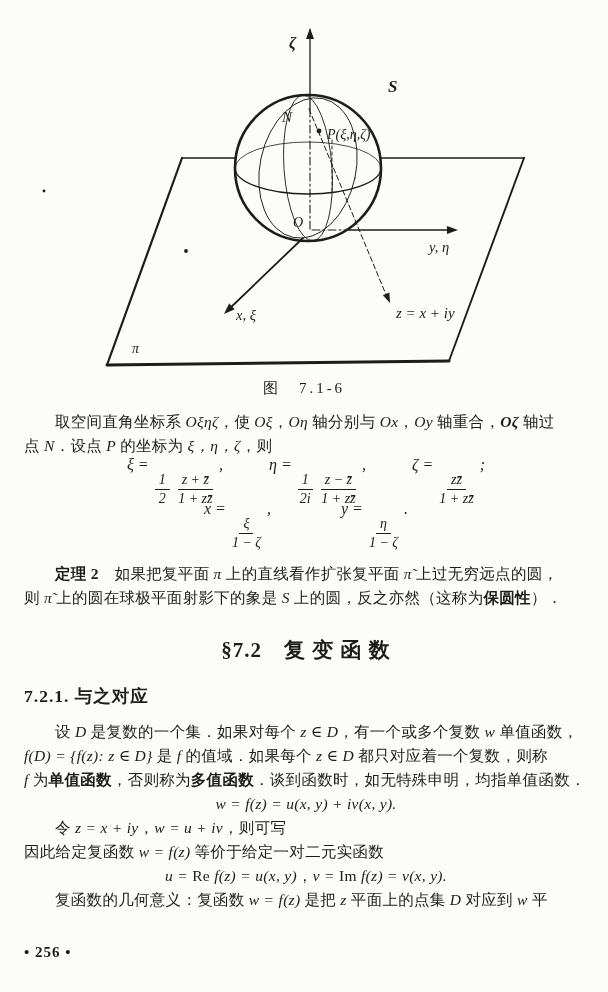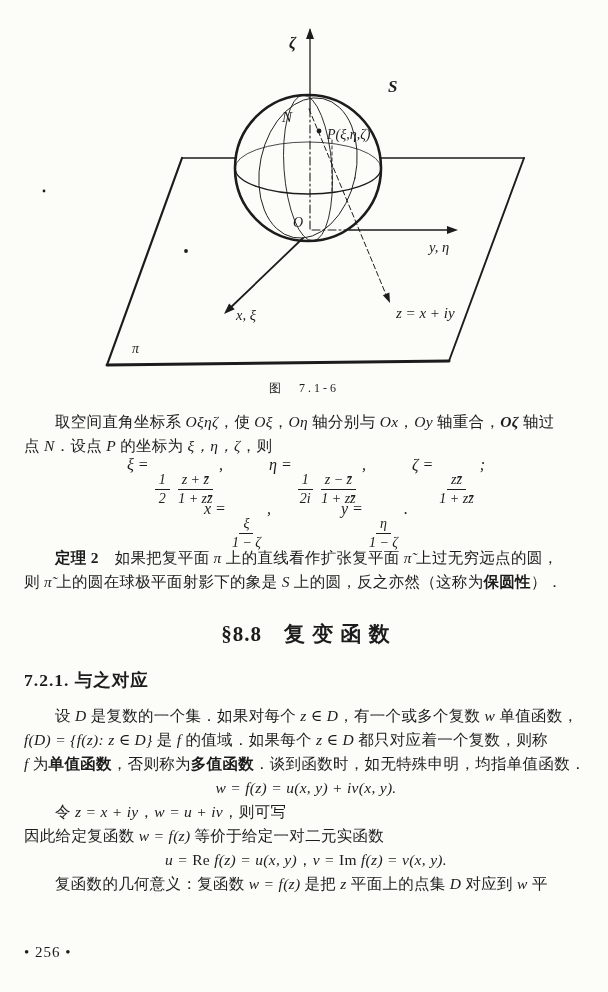--- a/index.html
+++ b/index.html
@@ -1,41 +1,41 @@
 <!DOCTYPE html>
 <html><head>
 <meta charset="utf-8">
 <style>
   html,body{margin:0;padding:0;background:#ffffff;}
   .page{
     position:relative;width:608px;height:992px;background:#fcfcf8;
     font-family:"Liberation Serif","DejaVu Serif",serif;color:#1c1c1c;overflow:hidden;
   }
   .fig{display:block;width:608px;height:378px;}
-  .caption{text-align:center;font-size:12px;letter-spacing:3px;height:20px;line-height:20px;}
+  .caption{text-align:center;font-size:15px;letter-spacing:3px;height:20px;line-height:20px;}
   .content{padding:0 20px 0 24px;}
   .para{margin-top:12px;}
-  .para.tight{margin-top:0;}
+  .para.tight{margin-top:16px;}
   .line{font-size:15.5px;line-height:24px;height:24px;white-space:nowrap;letter-spacing:0.3px;}
   .indent{text-indent:31px;}
   .center-line{text-align:center;white-space:nowrap;}
   .seg-i{font-style:italic;}
   .seg-b{font-weight:bold;}
   .seg-bi{font-weight:bold;font-style:italic;text-align:right;}
   .formula-row{display:flex;justify-content:center;align-items:center;gap:46px;height:46px;
     font-size:16px;font-style:italic;}
   .formula-row.row2{height:42px;gap:70px;}
   .formula{white-space:nowrap;}
   .frac{display:inline-flex;flex-direction:column;align-items:center;font-size:14px;
     line-height:1.1;vertical-align:-1.05em;margin:0 2px;text-align:center;}
   .frac .num{border-bottom:1px solid #1c1c1c;padding:0 4px 1px;}
   .frac .den{padding-top:1px;}
   .section{font-size:21px;font-weight:bold;text-align:center;margin:26px 0 0;letter-spacing:1px;}
   .subsection{font-size:17.5px;font-weight:bold;margin:20px 0 0;letter-spacing:1px;}
-  .footer{position:absolute;left:24px;top:944px;font-weight:normal;font-size:15px;letter-spacing:1px;}
+  .footer{position:absolute;left:24px;top:944px;font-weight:bold;font-size:15px;letter-spacing:1px;}
   svg .lbl{font-family:"Liberation Serif","DejaVu Serif",serif;font-style:italic;fill:#1c1c1c;}
 </style>
 </head>
 <body>
 
 <div class="page">
 
   <svg class="fig" viewBox="0 0 608 378" stroke-linecap="round">
     <g stroke="#1c1c1c" fill="none">
 
@@ -143,21 +143,21 @@
             <span class="num">η</span>
             <span class="den">1 − ζ</span>
           </span><span class="ft"> .</span></span>
     </div>
 
     <div class="para tight">
       <div class="line indent"><span class="seg-b">定理 2</span><span>　如果把复平面 </span><span class="seg-i">π</span><span> 上的直线看作扩张复平面 </span><span class="seg-i">π̃</span><span> 上过无穷远点的圆，</span></div>
       <div class="line"><span>则 </span><span class="seg-i">π̃</span><span> 上的圆在球极平面射影下的象是 </span><span class="seg-i">S</span><span> 上的圆，反之亦然（这称为</span><span class="seg-b">保圆性</span><span>）．</span></div>
     </div>
 
-    <h2 class="section">§8.8　复 变 函 数</h2>
+    <h2 class="section">§7.2　复 变 函 数</h2>
     <h3 class="subsection">7.2.1. 与之对应</h3>
 
     <div class="para">
       <div class="line indent"><span>设 </span><span class="seg-i">D</span><span> 是复数的一个集．如果对每个 </span><span class="seg-i">z ∈ D</span><span>，有一个或多个复数 </span><span class="seg-i">w</span><span> 单值函数，</span></div>
       <div class="line"><span class="seg-i">f(D) = {f(z): z ∈ D}</span><span> 是 </span><span class="seg-i">f</span><span> 的值域．如果每个 </span><span class="seg-i">z ∈ D</span><span> 都只对应着一个复数，则称</span></div>
       <div class="line"><span class="seg-i">f</span><span> 为</span><span class="seg-b">单值函数</span><span>，否则称为</span><span class="seg-b">多值函数</span><span>．谈到函数时，如无特殊申明，均指单值函数．</span></div>
       <div class="line center-line"><span class="seg-i">w = f(z) = u(x, y) + iv(x, y).</span></div>
       <div class="line indent"><span>令 </span><span class="seg-i">z = x + iy</span><span>，</span><span class="seg-i">w = u + iv</span><span>，则可写</span></div>
       <div class="line"><span>因此给定复函数 </span><span class="seg-i">w = f(z)</span><span> 等价于给定一对二元实函数</span></div>
       <div class="line center-line"><span class="seg-i">u = </span><span>Re </span><span class="seg-i">f(z) = u(x, y)</span><span>，</span><span class="seg-i">v = </span><span>Im </span><span class="seg-i">f(z) = v(x, y).</span></div>

